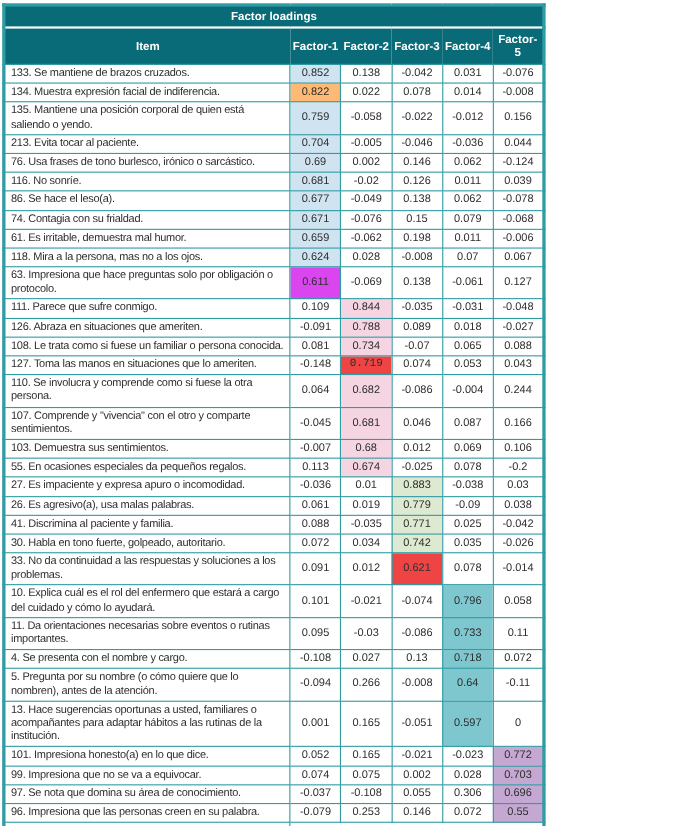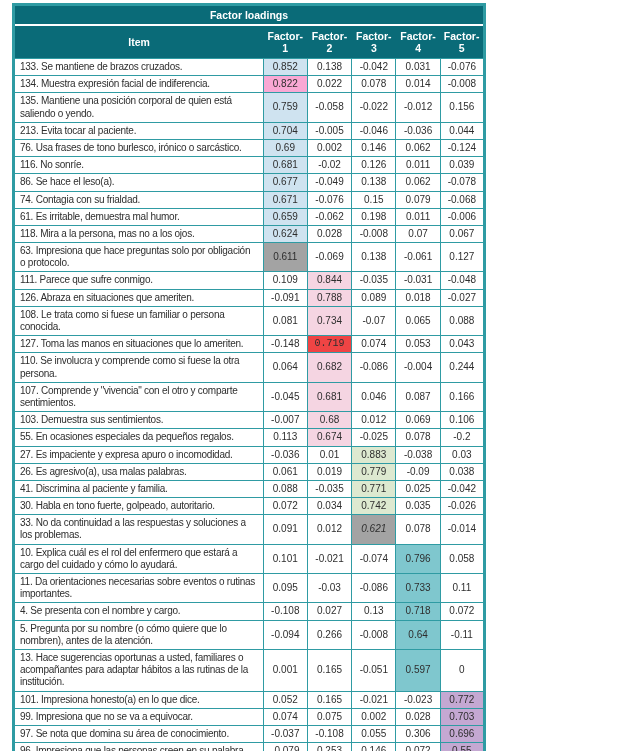--- a/index.html
+++ b/index.html
@@ -5,21 +5,21 @@
   html, body {
     margin: 0;
     padding: 0;
     background: #ffffff;
     font-family: "Liberation Sans", sans-serif;
   }
   .page {
     width: 498px;
     height: 751px;
     box-sizing: border-box;
-    padding: 3px 12px;
+    padding: 3px 2px;
     background: #ffffff;
   }
   table.fl-table {
     width: 100%;
     border-collapse: collapse;
     table-layout: fixed;
     border: 3px solid var(--grid, #2f9ba3);
     font-size: 10px;
     color: #2e2e2e;
   }
@@ -85,21 +85,21 @@
         <tr>
           <td class="item-cell">133. Se mantiene de brazos cruzados.</td>
           <td class="value-cell" style="background: rgb(207, 227, 240);">0.852</td>
           <td class="value-cell">0.138</td>
           <td class="value-cell">-0.042</td>
           <td class="value-cell">0.031</td>
           <td class="value-cell">-0.076</td>
         </tr>
         <tr>
           <td class="item-cell">134. Muestra expresión facial de indiferencia.</td>
-          <td class="value-cell" style="background: #f9a8d4;">0.822</td>
+          <td class="value-cell" style="background: #fdba74;">0.822</td>
           <td class="value-cell">0.022</td>
           <td class="value-cell">0.078</td>
           <td class="value-cell">0.014</td>
           <td class="value-cell">-0.008</td>
         </tr>
         <tr>
           <td class="item-cell">135. Mantiene una posición corporal de quien está saliendo o yendo.</td>
           <td class="value-cell" style="background: rgb(207, 227, 240);">0.759</td>
           <td class="value-cell">-0.058</td>
           <td class="value-cell">-0.022</td>
@@ -157,21 +157,21 @@
         <tr>
           <td class="item-cell">118. Mira a la persona, mas no a los ojos.</td>
           <td class="value-cell" style="background: rgb(207, 227, 240);">0.624</td>
           <td class="value-cell">0.028</td>
           <td class="value-cell">-0.008</td>
           <td class="value-cell">0.07</td>
           <td class="value-cell">0.067</td>
         </tr>
         <tr>
           <td class="item-cell">63. Impresiona que hace preguntas solo por obligación o protocolo.</td>
-          <td class="value-cell" style="background: #a3a3a3; margin-left: 11px;">0.611</td>
+          <td class="value-cell" style="background: #d946ef; margin-left: 11px;">0.611</td>
           <td class="value-cell">-0.069</td>
           <td class="value-cell">0.138</td>
           <td class="value-cell">-0.061</td>
           <td class="value-cell">0.127</td>
         </tr>
         <tr>
           <td class="item-cell">111. Parece que sufre conmigo.</td>
           <td class="value-cell">0.109</td>
           <td class="value-cell" style="background: rgb(245, 213, 226);">0.844</td>
           <td class="value-cell">-0.035</td>
@@ -263,21 +263,21 @@
           <td class="value-cell">0.072</td>
           <td class="value-cell">0.034</td>
           <td class="value-cell" style="background: rgb(221, 233, 208);">0.742</td>
           <td class="value-cell">0.035</td>
           <td class="value-cell">-0.026</td>
         </tr>
         <tr>
           <td class="item-cell">33. No da continuidad a las respuestas y soluciones a los problemas.</td>
           <td class="value-cell">0.091</td>
           <td class="value-cell">0.012</td>
-          <td class="value-cell" style="background: #a3a3a3; font-style: italic;">0.621</td>
+          <td class="value-cell" style="background: #ef4444;">0.621</td>
           <td class="value-cell">0.078</td>
           <td class="value-cell">-0.014</td>
         </tr>
         <tr>
           <td class="item-cell">10. Explica cuál es el rol del enfermero que estará a cargo del cuidado y cómo lo ayudará.</td>
           <td class="value-cell">0.101</td>
           <td class="value-cell">-0.021</td>
           <td class="value-cell">-0.074</td>
           <td class="value-cell" style="background: rgb(127, 199, 206);">0.796</td>
           <td class="value-cell">0.058</td>

